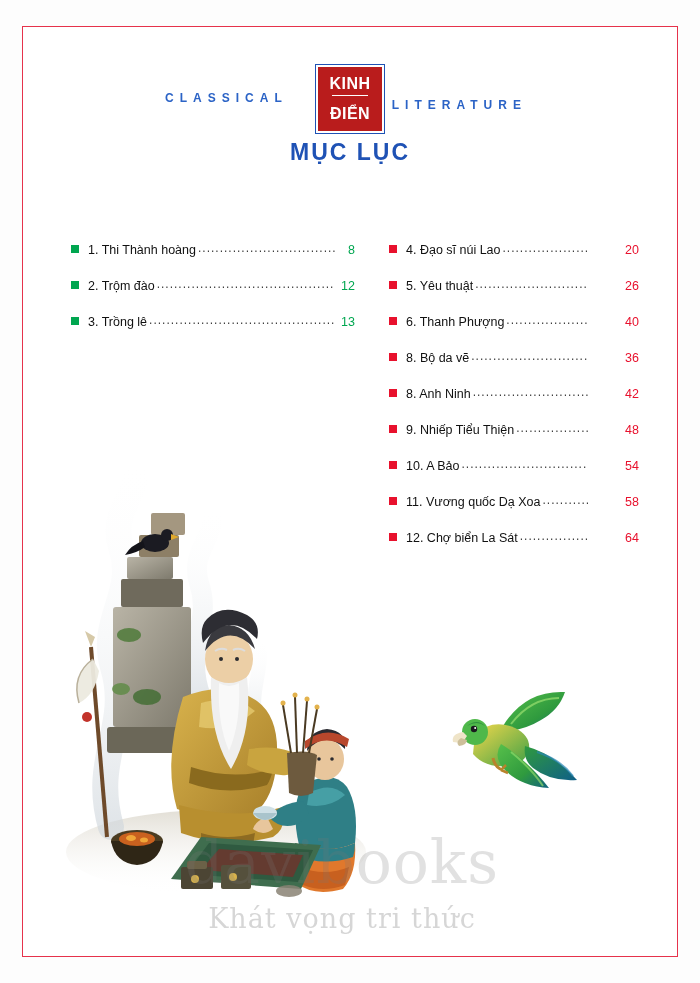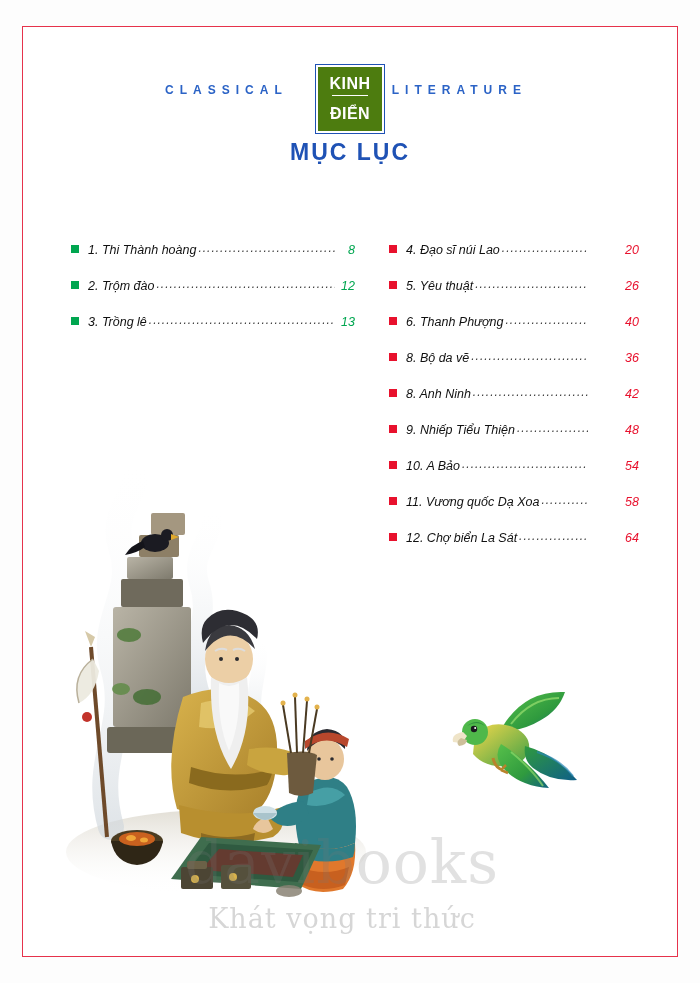--- a/index.html
+++ b/index.html
@@ -48,30 +48,30 @@
     align-items: center;
     justify-content: center;
   }
   .header-word {
     color: #2b63c6;
     font-size: 12px;
     letter-spacing: 6px;
     font-weight: bold;
   }
   .header-word.left { margin-right: 20px; }
-  .header-word.right { margin-left: 20px; }
+  .header-word.right { margin-left: 20px; margin-top: 15px; }
 
   .logo-badge {
     position: absolute;
     left: 50%;
     top: 38px;
     transform: translateX(-50%);
     width: 64px;
     height: 64px;
-    background: #4d7c0f;
+    background: #b91c1c;
     border: 2px solid #ffffff;
     box-shadow: 0 0 0 1px #1f52b5;
     display: flex;
     flex-direction: column;
     align-items: center;
     justify-content: center;
     color: #ffffff;
   }
   .logo-badge .l1 {
     font-size: 16px;
@@ -107,21 +107,20 @@
 
   
   .toc {
     position: absolute;
     top: 215px;
     left: 0;
     right: 0;
     display: flex;
     padding: 0 38px 0 48px;
     box-sizing: border-box;
-    font-style: italic;
   }
   .toc-col {
     flex: 1 1 50%;
     box-sizing: border-box;
   }
   .toc-col.right { padding-left: 34px; }
 
   .toc-item {
     display: flex;
     align-items: baseline;

